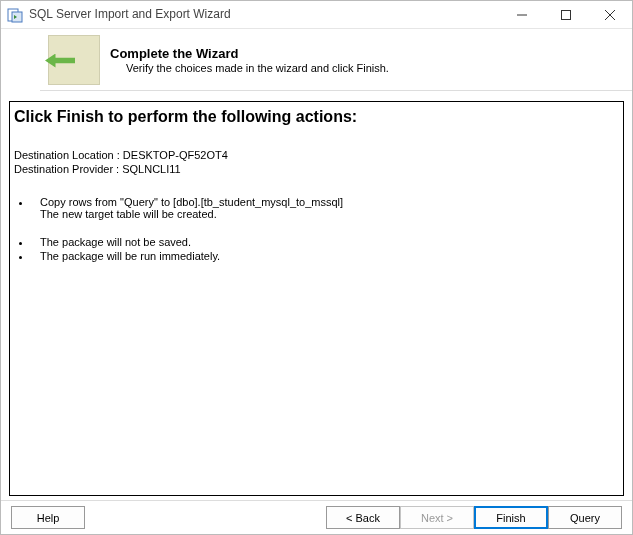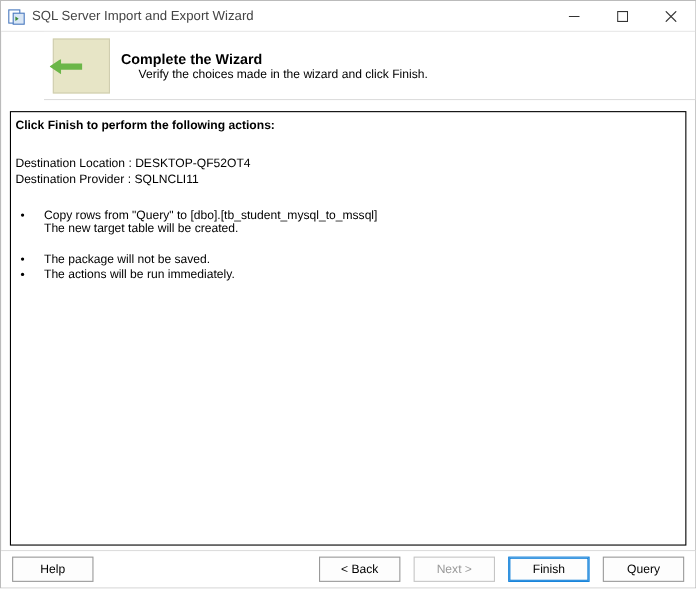--- a/index.html
+++ b/index.html
@@ -113,21 +113,21 @@
     }
     .content-box {
       width: 100%;
       height: 100%;
       border: 1px solid #000;
       padding: 6px 4px 4px 4px;
       overflow: auto;
     }
     .section-head {
       font-weight: bold;
-      font-size: 11px;
+      font-size: 16px;
       color: #000;
       margin-bottom: 4px;
     }
     .dest-lines {
       font-size: 11px;
       color: #000;
       margin-top: 22px;
       margin-bottom: 20px;
     }
     .dest-lines div {
@@ -158,21 +158,21 @@
       align-items: center;
       justify-content: space-between;
       padding: 0 10px;
       background: #fff;
     }
     .footer-left {
       display: flex;
     }
     .footer-right {
       display: flex;
-      gap: 12px;
+      gap: 0;
     }
     .btn {
       min-width: 74px;
       height: 23px;
       font-size: 11px;
       font-family: inherit;
       background: #fdfdfd;
       border: 1px solid #999;
       color: #000;
       padding: 0 10px;
@@ -244,21 +244,21 @@
           <span>Copy rows from "Query" to [dbo].[tb_student_mysql_to_mssql]</span>
           <span class="sub">The new target table will be created.</span>
         </li>
       </ul>
       <div class="spacer"></div>
       <ul class="actions">
         <li>
           <span>The package will not be saved.</span>
         </li>
         <li>
-          <span>The actions will be run immediately.</span>
+          <span>The package will be run immediately.</span>
         </li>
       </ul>
     </div>
   </div>
 
   <div class="footer">
     <div class="footer-left">
       <button class="btn">Help</button>
     </div>
     <div class="footer-right">

